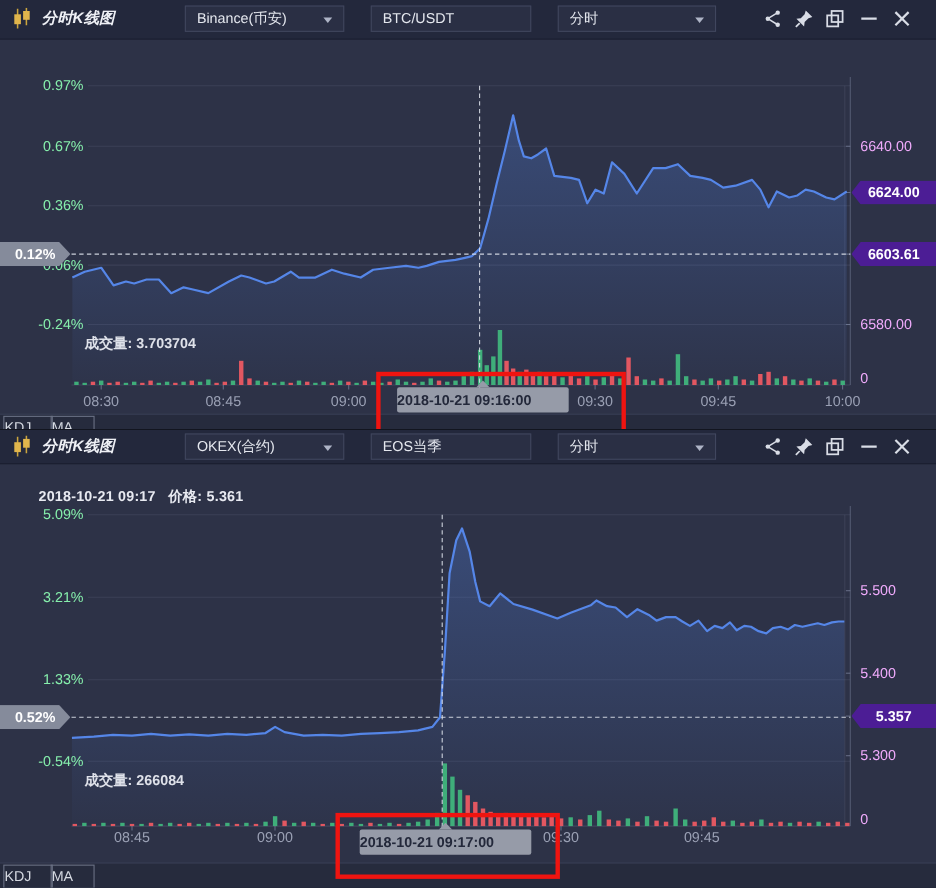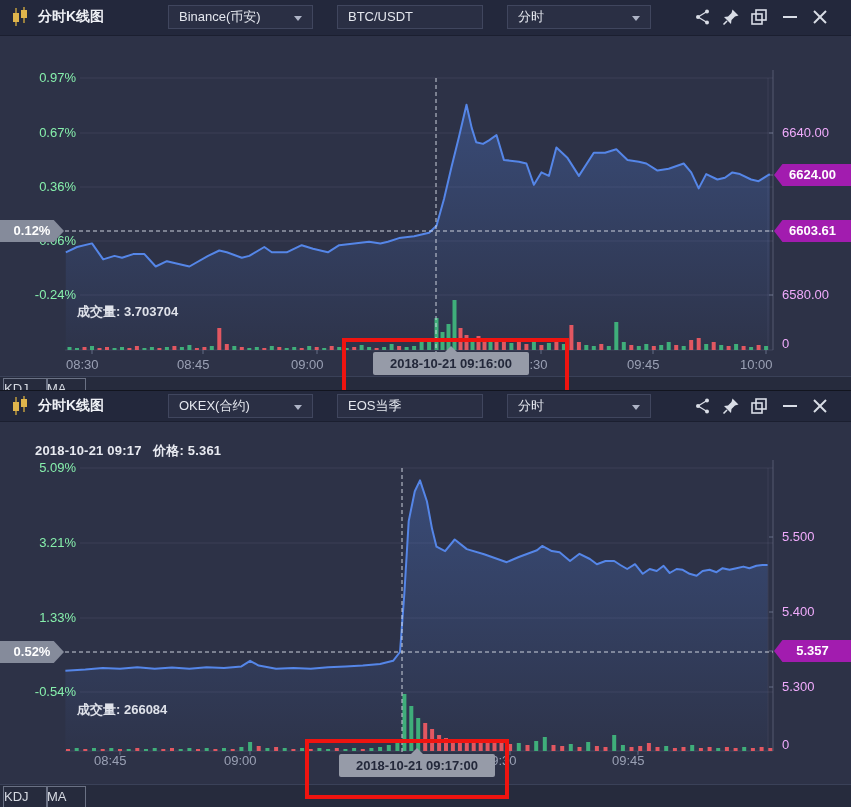--- a/index.html
+++ b/index.html
@@ -4,21 +4,21 @@
 <style>
   html,body{margin:0;padding:0;background:#1a1e2d;}
   .app{position:relative;width:851px;height:807px;background:#2d3247;overflow:hidden;
        font-family:"Liberation Sans","DejaVu Sans",sans-serif;color:#e4e7ee;}
   .panel{position:absolute;left:0;width:851px;overflow:hidden;}
   #panel1{top:0;height:390px;}
   #panel2{top:390px;height:417px;border-top:1px solid #12151f;}
   .phead{position:absolute;left:0;top:0;width:851px;background:#23283c;border-bottom:1px solid #1b1f30;}
   #panel1 .phead{height:35px;}
   #panel2 .phead{height:30px;}
-  .ptitle{position:absolute;left:38px;top:8px;font-size:14px;font-weight:bold;color:#eef0f5;}
+  .ptitle{position:absolute;left:38px;top:8px;font-size:14px;font-weight:bold;color:#eef0f5;font-style:italic;}
   #panel2 .ptitle{top:6px;}
   .kicon{position:absolute;left:10px;top:7px;width:20px;height:20px;}
   #panel2 .kicon{top:5px;}
   .hbox{position:absolute;top:5px;height:24px;background:#2a2f44;border:1px solid #40465e;
         box-sizing:border-box;font-size:13px;color:#e4e7ee;line-height:22px;padding-left:10px;cursor:pointer;}
   #panel2 .hbox{top:3px;}
   .exch{left:168px;width:145px;}
   .symb{left:337px;width:146px;}
   .intv{left:507px;width:144px;}
   .caret{position:absolute;right:10px;top:10px;width:0;height:0;
@@ -29,26 +29,26 @@
   #chart1{top:35px;height:355px;}
   #chart2{top:30px;height:387px;}
   svg.plot{position:absolute;left:0;top:0;}
   .info{position:absolute;left:35px;font-size:13px;font-weight:bold;color:#e8eaf1;letter-spacing:.2px;}
   .vlab{position:absolute;left:77px;font-size:13px;font-weight:bold;color:#dfe2ea;}
   .ylab{position:absolute;left:6px;width:70px;text-align:right;font-size:13px;color:#86efac;height:16px;}
   .yrlab{position:absolute;left:782px;font-size:13px;color:#f0abfc;height:16px;}
   .lbadge{position:absolute;left:0;width:64px;height:22px;background:#858b9b;color:#fff;font-size:13px;
           font-weight:bold;line-height:22px;text-align:center;
           clip-path:polygon(0 0,84% 0,100% 50%,84% 100%,0 100%);}
-  .rbadge{position:absolute;left:774px;width:77px;height:22px;background:#a21caf;color:#fff;font-size:13px;
+  .rbadge{position:absolute;left:774px;width:77px;height:22px;background:#4c1d95;color:#fff;font-size:13px;
           font-weight:bold;line-height:22px;text-align:center;
           clip-path:polygon(0 50%,11% 0,100% 0,100% 100%,11% 100%);}
-  .xlab{position:absolute;width:52px;text-align:left;font-size:13px;color:#9aa0b4;}
+  .xlab{position:absolute;width:52px;text-align:center;font-size:13px;color:#9aa0b4;}
   .tip{position:absolute;width:156px;height:23px;background:#969ba8;color:#23283a;font-size:13px;
-       font-weight:bold;text-align:center;line-height:23px;border-radius:2px;margin-left:12px;}
+       font-weight:bold;line-height:23px;border-radius:2px;}
   .tip:before{content:"";position:absolute;top:-6px;left:50%;margin-left:-6px;width:0;height:0;
        border-left:6px solid transparent;border-right:6px solid transparent;border-bottom:6px solid #969ba8;}
   .anno{position:absolute;border:4px solid #ef1410;z-index:30;}
   .footer{position:absolute;left:0;width:851px;height:24px;background:#262b3d;border-top:1px solid #3a4158;}
   .fbtn{position:absolute;top:1px;height:20px;border:1px solid #6a7184;color:#d6dae2;font-size:13px;
         line-height:20px;text-align:left;cursor:pointer;background:transparent;}
   .fbtn.kdj{left:3px;width:43px;}
   .fbtn.ma{left:46px;width:38px;}
   .wm{position:absolute;top:335px;left:612px;width:200px;font-size:18px;color:#70758a;z-index:5;}
   .wm span{margin-right:22px;}

